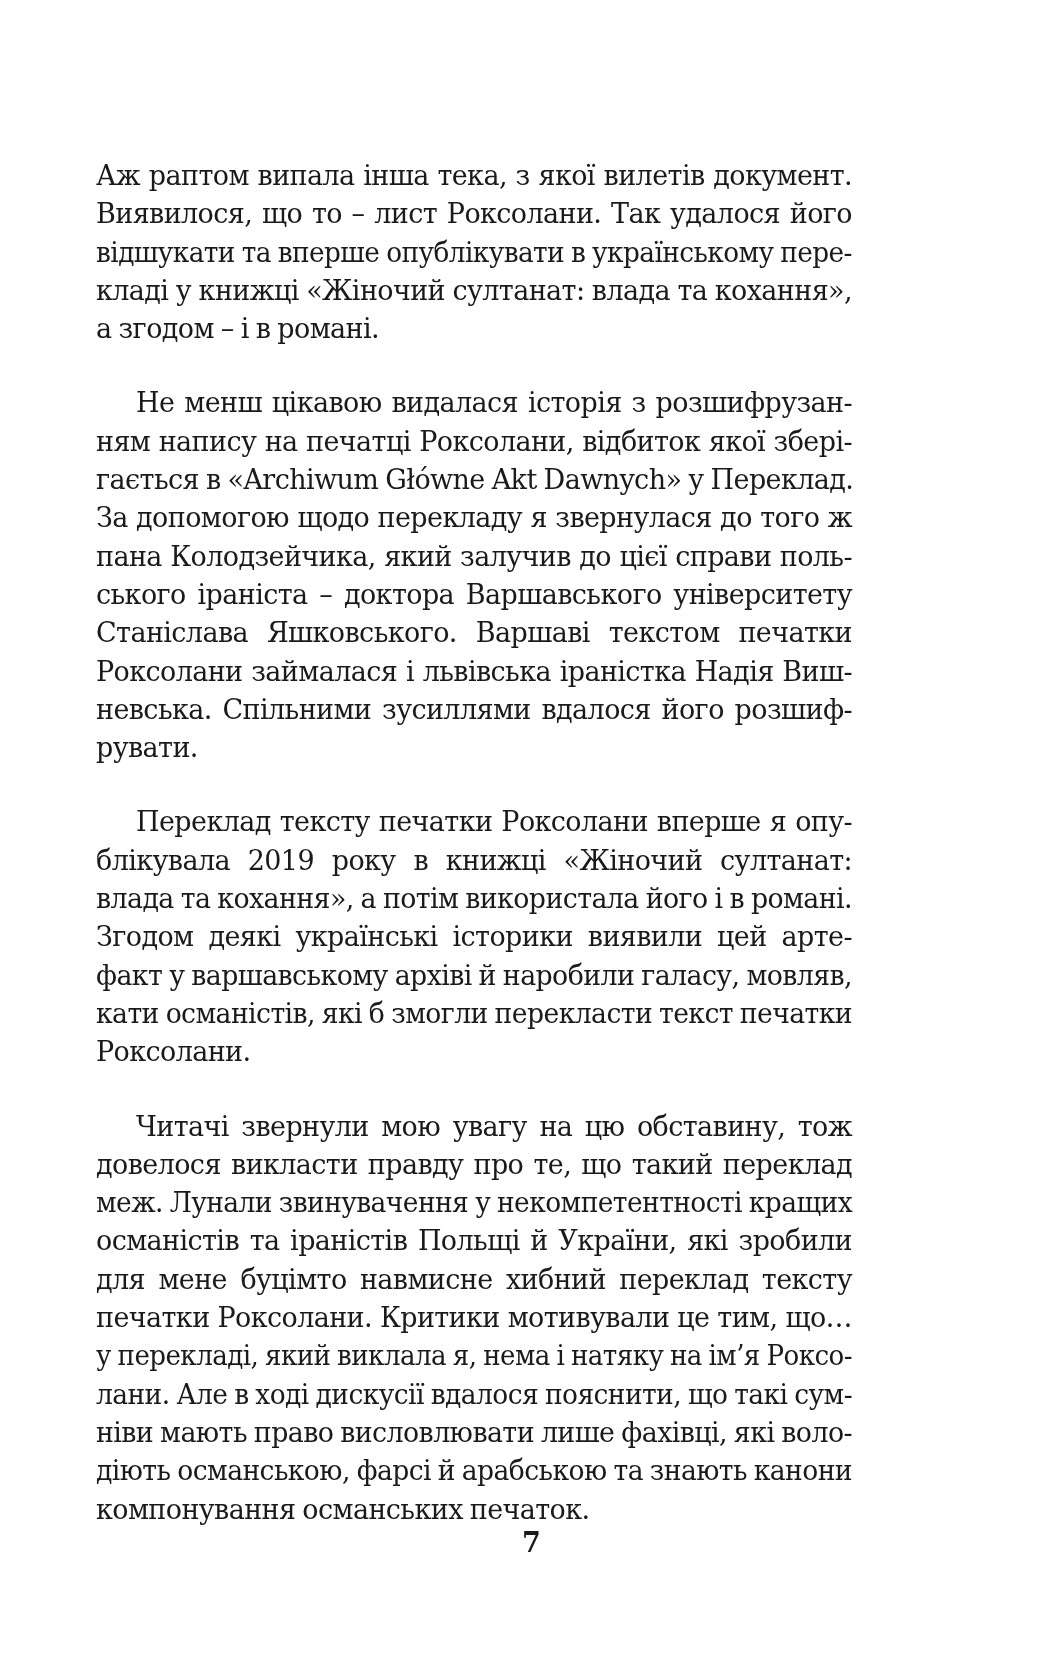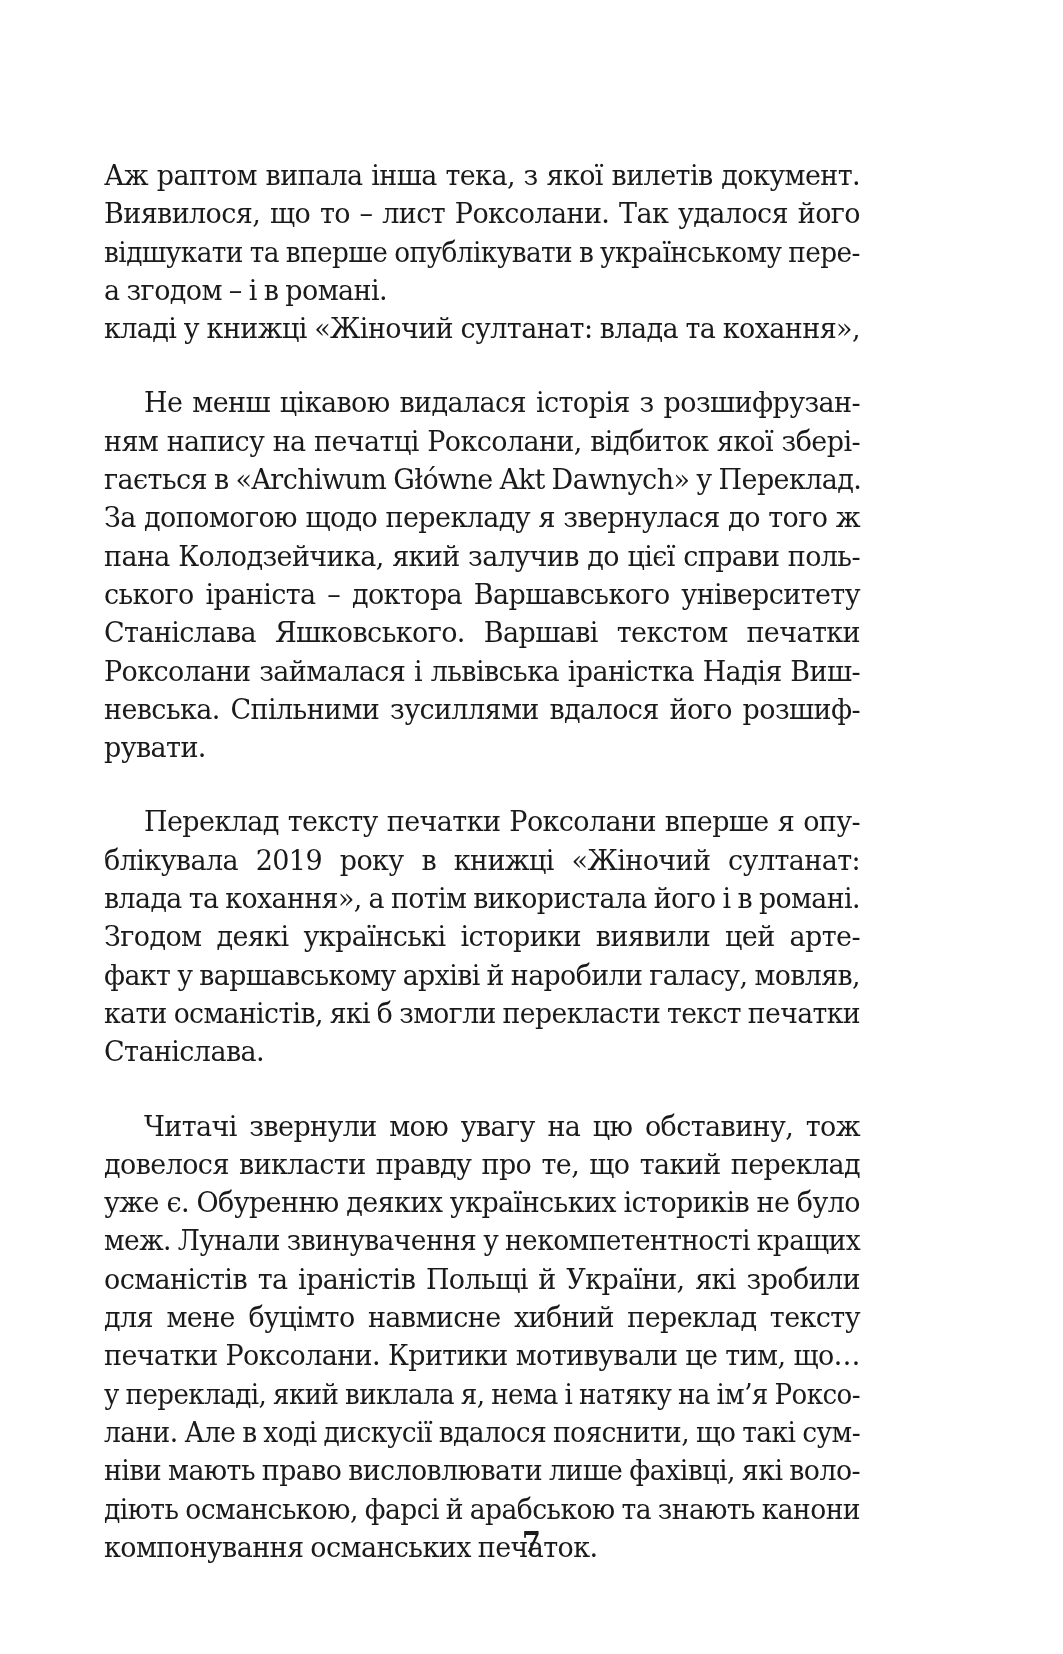--- a/index.html
+++ b/index.html
@@ -10,21 +10,21 @@
     body {
       width: 1063px;
       height: 1654px;
       position: relative;
       overflow: hidden;
       color: #1a1a1a;
       font-family: "DejaVu Serif", "Liberation Serif", serif;
     }
     .page {
       position: absolute;
-      left: 104px;
+      left: 96px;
       top: 157px;
       width: 756px;
     }
     .para {
       margin: 0;
       padding: 0;
     }
     .line {
       display: block;
       height: 38.3px;
@@ -57,22 +57,22 @@
     }
   </style>
 </head>
 <body>
 
 <div class="page">
   <div class="para">
     <span class="line">Аж раптом випала інша тека, з якої вилетів документ.</span>
     <span class="line">Виявилося, що то – лист Роксолани. Так удалося його</span>
     <span class="line" style="transform: scaleX(0.978); width: 772.969px;">відшукати та вперше опублікувати в українському пере-</span>
+    <span class="line">кладі у книжці «Жіночий султанат: влада та кохання»,</span>
     <span class="line last">а згодом – і в романі.</span>
-    <span class="line">кладі у книжці «Жіночий султанат: влада та кохання»,</span>
   </div>
 
   <div class="para">
     <span class="line indent">Не менш цікавою видалася історія з розшифрузан-</span>
     <span class="line">ням напису на печатці Роксолани, відбиток якої збері-</span>
     <span class="line">гається в «Archiwum Główne Akt Dawnych» у Переклад.</span>
     <span class="line">За допомогою щодо перекладу я звернулася до того ж</span>
     <span class="line">пана Колодзейчика, який залучив до цієї справи поль-</span>
     <span class="line">ського іраніста – доктора Варшавського університету</span>
     <span class="line">Станіслава Яшковського. Варшаві текстом печатки</span>
@@ -81,27 +81,26 @@
     <span class="line last">рувати.</span>
   </div>
 
   <div class="para">
     <span class="line indent">Переклад тексту печатки Роксолани вперше я опу-</span>
     <span class="line">блікувала 2019 року в книжці «Жіночий султанат:</span>
     <span class="line" style="transform: scaleX(0.9943); width: 760.312px;">влада та кохання», а потім використала його і в романі.</span>
     <span class="line">Згодом деякі українські історики виявили цей арте-</span>
     <span class="line" style="transform: scaleX(0.9939); width: 760.641px;">факт у варшавському архіві й наробили галасу, мовляв,</span>
     <span class="line" style="transform: scaleX(0.9879); width: 765.25px;">кати османістів, які б змогли перекласти текст печатки</span>
-    <span class="line last">Станіслава.</span>
+    <span class="line last">Роксолани.</span>
   </div>
 
   <div class="para">
     <span class="line indent">Читачі звернули мою увагу на цю обставину, тож</span>
     <span class="line">довелося викласти правду про те, що такий переклад</span>
-    <span class="line">уже є. Обуренню деяких українських істориків не було</span>
     <span class="line" style="transform: scaleX(0.9828); width: 769.266px;">меж. Лунали звинувачення у некомпетентності кращих</span>
     <span class="line">османістів та іраністів Польщі й України, які зробили</span>
     <span class="line">для мене буцімто навмисне хибний переклад тексту</span>
     <span class="line">печатки Роксолани. Критики мотивували це тим, що…</span>
     <span class="line" style="transform: scaleX(0.9686); width: 780.484px;">у перекладі, який виклала я, нема і натяку на ім’я Роксо-</span>
     <span class="line" style="transform: scaleX(0.9827); width: 769.312px;">лани. Але в ході дискусії вдалося пояснити, що такі сум-</span>
     <span class="line" style="transform: scaleX(0.9952); width: 759.641px;">ніви мають право висловлювати лише фахівці, які воло-</span>
     <span class="line" style="transform: scaleX(0.9863); width: 766.469px;">діють османською, фарсі й арабською та знають канони</span>
     <span class="line last">компонування османських печаток.</span>
   </div>

